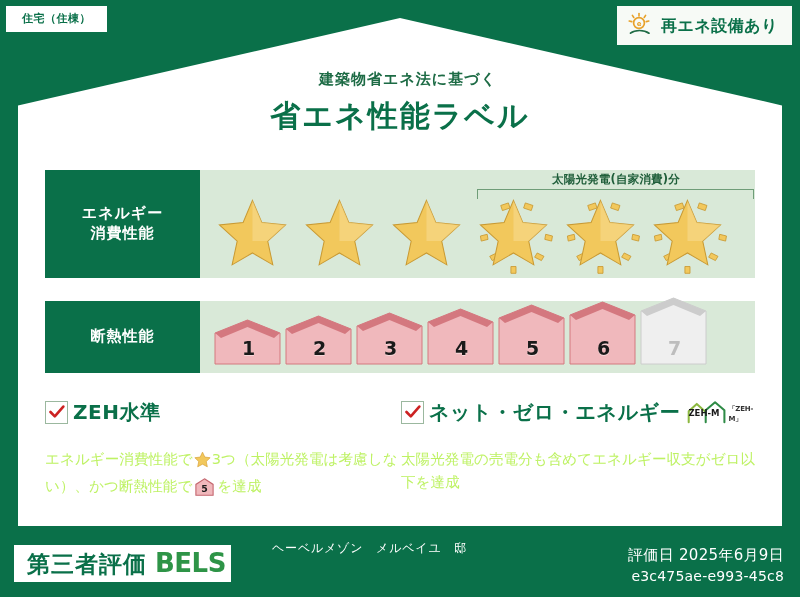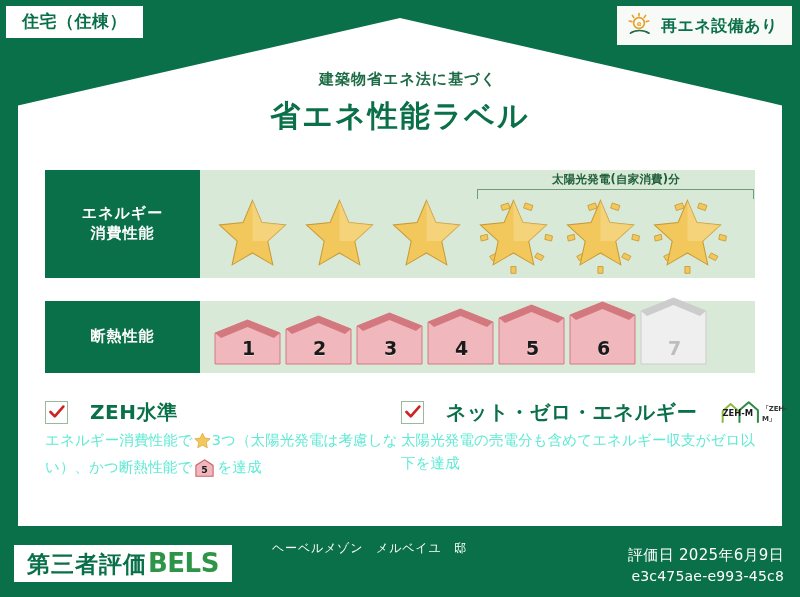--- a/index.html
+++ b/index.html
@@ -23,21 +23,21 @@
     background:#ffffff;
     clip-path:polygon(0% 17.2%, 50% 0%, 100% 17.2%, 100% 100%, 0% 100%);
     -webkit-clip-path:polygon(0% 17.2%, 50% 0%, 100% 17.2%, 100% 100%, 0% 100%);
   }
 
   
   .chip-type{
     position:absolute;left:6px;top:6px;
     background:#ffffff;
     padding:7px 16px 8px 16px;
-    color:#0a7049;font-weight:bold;font-size:17px;letter-spacing:.5px;
+    color:#0a7049;font-weight:bold;font-size:11px;letter-spacing:.5px;
     line-height:1;
   }
   .chip-renew{
     position:absolute;right:8px;top:6px;
     background:#f7faf6;
     padding:6px 14px 6px 10px;
     display:flex;align-items:center;gap:8px;
     line-height:1;
   }
   .chip-renew .txt{
@@ -100,49 +100,49 @@
     font-size:19px;font-weight:bold;color:#1a1a1a;
     text-shadow:0 1px 0 rgba(255,255,255,.45);
   }
   .house-cell.off .house-num{color:#bdbdbd;text-shadow:none;}
 
   
   .crit{position:absolute;top:398px;}
   .crit.c-left{left:45px;width:375px;}
   .crit.c-right{left:401px;width:360px;}
 
-  .crit-head{display:flex;align-items:center;gap:22px;height:28px;}
+  .crit-head{display:flex;align-items:center;gap:5px;height:28px;}
   .chk{
     width:21px;height:21px;flex:0 0 21px;
     border:1.4px solid #9bb89f;background:#fff;
     display:flex;align-items:center;justify-content:center;
   }
   .crit-title{
     color:#0a7049;font-weight:bold;font-size:20px;letter-spacing:.6px;
     white-space:nowrap;
   }
   .crit-body{
-    margin-top:3px;font-size:14.5px;color:#5eead4;line-height:1.62;
+    margin-top:22px;font-size:14.5px;color:#bef264;line-height:1.62;
     letter-spacing:.1px;
   }
   .inline-star{display:inline-block;vertical-align:-4px;margin:0 1px;}
   .inline-house{display:inline-block;vertical-align:-5px;margin:0 3px;}
 
   .zehm-logo{display:inline-flex;align-items:flex-end;gap:2px;margin-left:2px;}
   .zehm-cap{font-size:7px;color:#333;font-weight:bold;letter-spacing:-.2px;padding-bottom:2px;}
 
   
   .footer{
     position:absolute;left:0;right:0;bottom:0;height:63px;
     background:#0a7049;
   }
   .bels-badge{
     position:absolute;left:14px;top:11px;
-    background:#ffffff;padding:5px 13px 6px 13px;
-    display:flex;align-items:baseline;gap:1px;line-height:1;
+    background:#ffffff;padding:5px 5px 6px 13px;
+    display:flex;align-items:baseline;gap:8px;line-height:1;
   }
   .bels-jp{color:#0a7049;font-weight:bold;font-size:23px;letter-spacing:1px;}
   .bels-en{color:#2e9447;font-weight:bold;font-size:26px;letter-spacing:-.5px;
            font-family:"DejaVu Sans","Liberation Sans",sans-serif;}
   .bldg-name{
     position:absolute;left:272px;top:6px;
     color:#ffffff;font-size:12px;letter-spacing:.8px;white-space:nowrap;
   }
   .eval-date{
     position:absolute;right:16px;top:12px;

